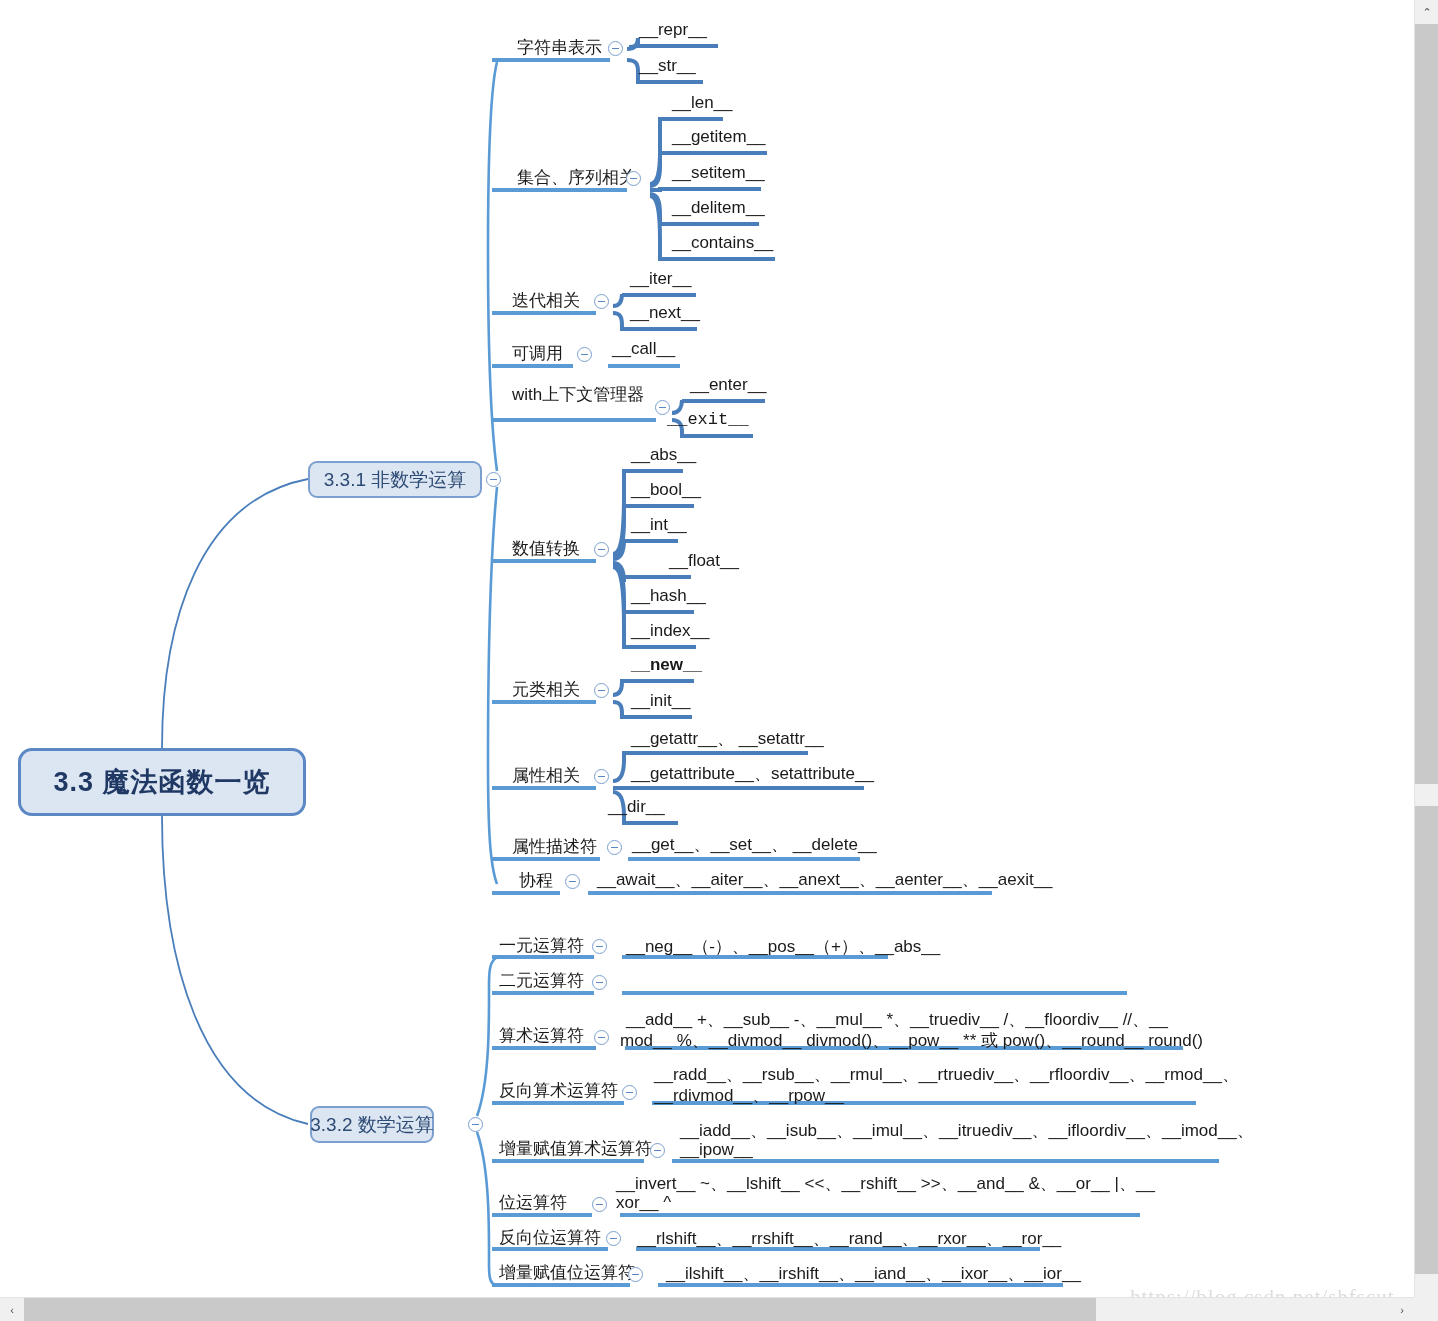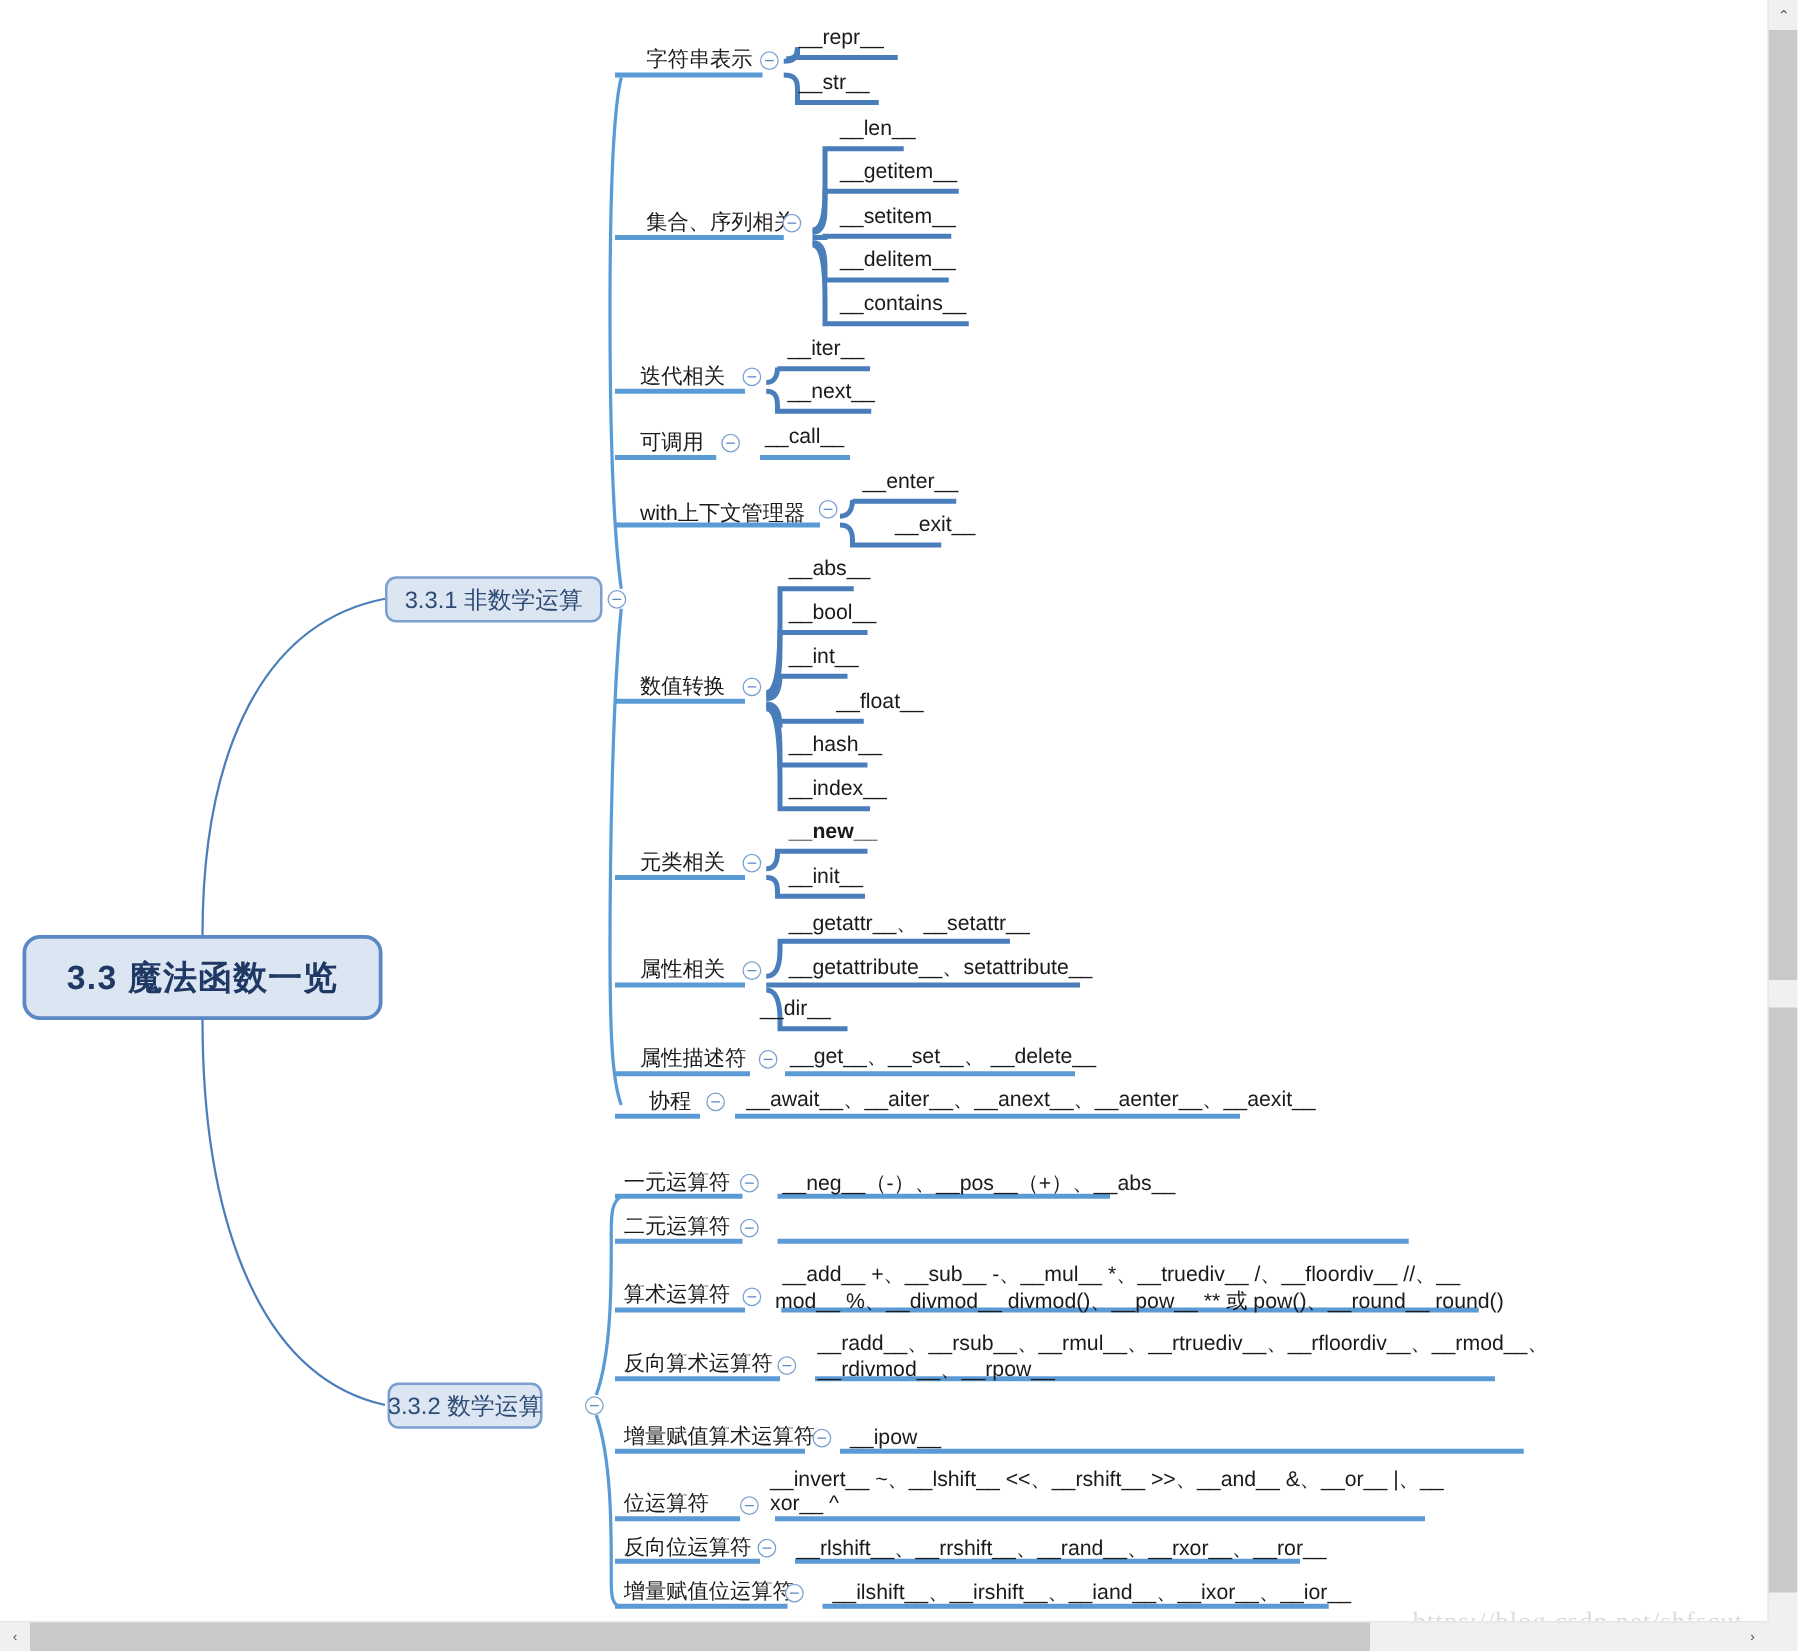--- a/index.html
+++ b/index.html
@@ -283,21 +283,21 @@
 
   <div class="cat" style="left:517px; top:167px;">集合、序列相关</div>
   <div class="toggle" style="left:626px; top:171px;"></div>
 
   <div class="cat" style="left:512px; top:290px;">迭代相关</div>
   <div class="toggle" style="left:594px; top:294px;"></div>
 
   <div class="cat" style="left:512px; top:343px;">可调用</div>
   <div class="toggle" style="left:577px; top:347px;"></div>
 
-  <div class="cat" style="left:512px; top:400px;">with上下文管理器</div>
+  <div class="cat" style="left:512px; top:384px;">with上下文管理器</div>
   <div class="toggle" style="left:655px; top:400px;"></div>
 
   <div class="cat" style="left:512px; top:538px;">数值转换</div>
   <div class="toggle" style="left:594px; top:542px;"></div>
 
   <div class="cat" style="left:512px; top:679px;">元类相关</div>
   <div class="toggle" style="left:594px; top:683px;"></div>
 
   <div class="cat" style="left:512px; top:765px;">属性相关</div>
   <div class="toggle" style="left:594px; top:769px;"></div>
@@ -316,21 +316,21 @@
   <div class="leaf" style="left:672px; top:163px;">__setitem__</div>
   <div class="leaf" style="left:672px; top:198px;">__delitem__</div>
   <div class="leaf" style="left:672px; top:233px;">__contains__</div>
 
   <div class="leaf" style="left:630px; top:269px;">__iter__</div>
   <div class="leaf" style="left:630px; top:303px;">__next__</div>
 
   <div class="leaf" style="left:612px; top:339px;">__call__</div>
 
   <div class="leaf" style="left:690px; top:375px;">__enter__</div>
-  <div class="leaf" style="left:716px; top:410px;">__exit__</div>
+  <div class="leaf" style="left:667px; top:410px;font-family:Liberation Mono, monospace;">__exit__</div>
 
   <div class="leaf" style="left:631px; top:445px;">__abs__</div>
   <div class="leaf" style="left:631px; top:480px;">__bool__</div>
   <div class="leaf" style="left:631px; top:515px;">__int__</div>
   <div class="leaf" style="left:669px; top:551px;">__float__</div>
   <div class="leaf" style="left:631px; top:586px;">__hash__</div>
   <div class="leaf" style="left:631px; top:621px;">__index__</div>
 
   <div class="leaf" style="left:631px; top:655px;font-weight:bold;">__new__</div>
   <div class="leaf" style="left:631px; top:691px;">__init__</div>
@@ -355,20 +355,21 @@
   <div class="leaf" style="left:626px; top:1008px;">__add__ +、__sub__ -、__mul__ *、__truediv__ /、__floordiv__ //、__</div>
   <div class="leaf" style="left:620px; top:1029px;">mod__ %、__divmod__ divmod()、__pow__ ** 或 pow()、__round__ round()</div>
 
   <div class="cat" style="left:499px; top:1080px;">反向算术运算符</div>
   <div class="toggle" style="left:622px; top:1085px;"></div>
   <div class="leaf" style="left:654px; top:1063px;">__radd__、__rsub__、__rmul__、__rtruediv__、__rfloordiv__、__rmod__、</div>
   <div class="leaf" style="left:654px; top:1084px;">__rdivmod__、__rpow__</div>
 
   <div class="cat" style="left:499px; top:1138px;">增量赋值算术运算符</div>
   <div class="toggle" style="left:650px; top:1143px;"></div>
+  <div class="leaf" style="left:680px; top:1119px;">__iadd__、__isub__、__imul__、__itruediv__、__ifloordiv__、__imod__、</div>
   <div class="leaf" style="left:680px; top:1140px;">__ipow__</div>
 
   <div class="cat" style="left:499px; top:1192px;">位运算符</div>
   <div class="toggle" style="left:592px; top:1197px;"></div>
   <div class="leaf" style="left:616px; top:1172px;">__invert__ ~、__lshift__ &lt;&lt;、__rshift__ &gt;&gt;、__and__ &amp;、__or__ |、__</div>
   <div class="leaf" style="left:616px; top:1193px;">xor__ ^</div>
 
   <div class="cat" style="left:499px; top:1227px;">反向位运算符</div>
   <div class="toggle" style="left:606px; top:1231px;"></div>
   <div class="leaf" style="left:637px; top:1227px;">__rlshift__、__rrshift__、__rand__、__rxor__、__ror__</div>

